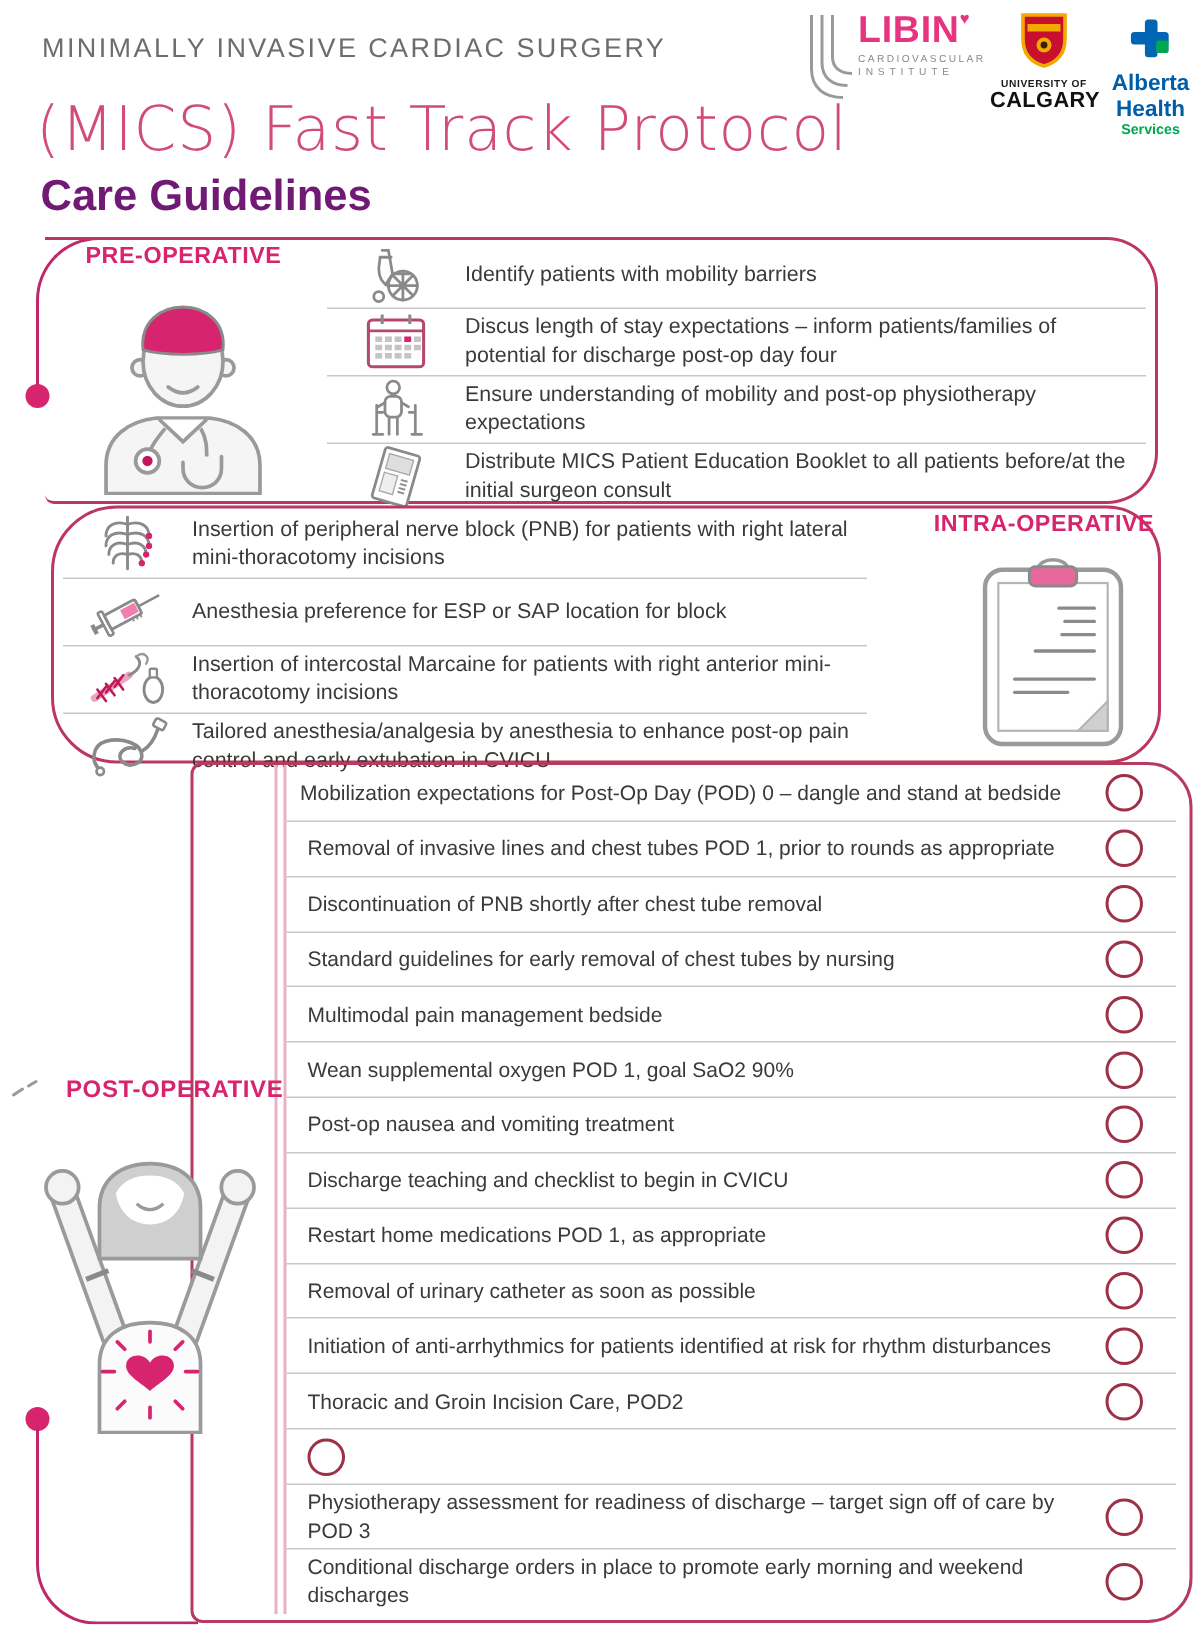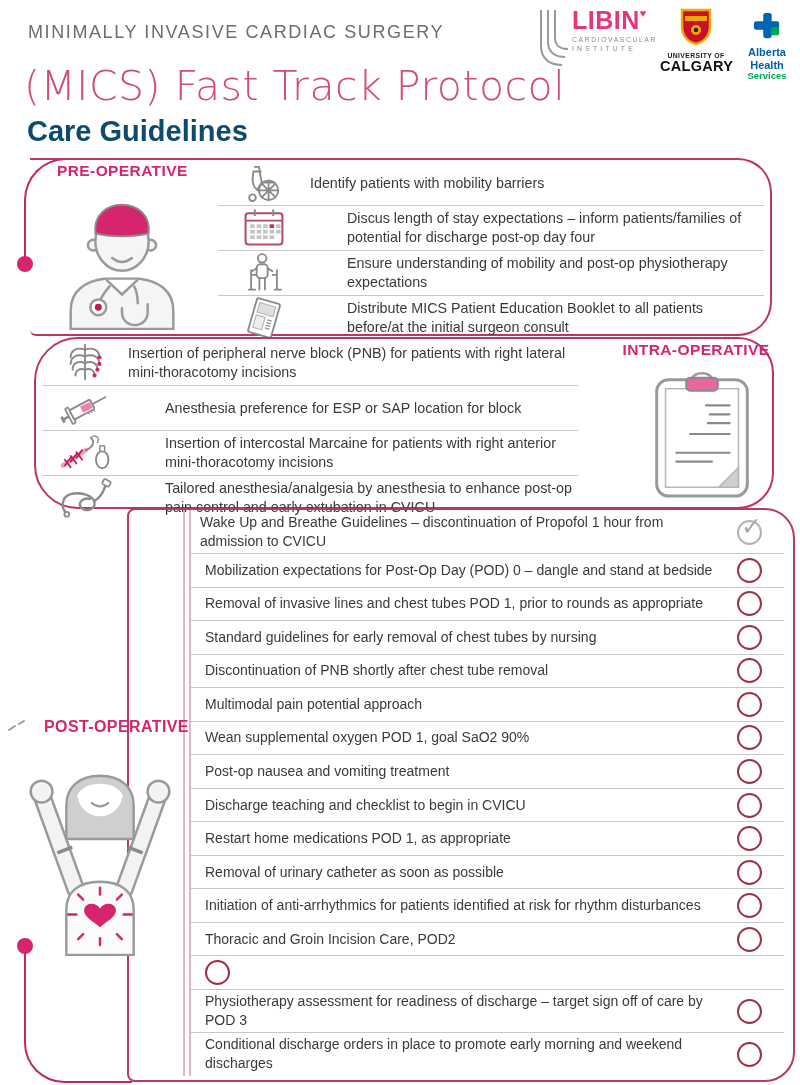--- a/index.html
+++ b/index.html
@@ -4,34 +4,34 @@
 <style>
   html,body{margin:0;padding:0;background:#fff;width:800px;height:1085px;overflow:hidden;
     font-family:"Liberation Sans","DejaVu Sans",sans-serif;}
   .page{position:relative;width:716px;height:1085px;background:#fff;}
 
   
   .eyebrow{position:absolute;left:28px;top:22px;font-size:18px;letter-spacing:1.6px;
     color:#6d6d6d;font-weight:500;}
   .title{position:absolute;left:24px;top:62px;font-size:41px;font-weight:200;
     color:#d14b7c;letter-spacing:.5px;font-family:"DejaVu Sans","Liberation Sans",sans-serif;}
-  .subtitle{position:absolute;left:27px;top:115px;font-size:29px;font-weight:600;color:#0c4a6e;}
+  .subtitle{position:absolute;left:27px;top:115px;font-size:29px;font-weight:600;color:#701a75;}
 
   .logo-libin{position:absolute;left:538px;top:8px;width:118px;height:62px;}
   .libin-row{display:flex;align-items:flex-start;}
   .libin-text{margin-left:4px;}
   .libin-name{font-size:25px;font-weight:800;color:#e6347f;letter-spacing:.5px;line-height:1;}
   .libin-heart{font-size:11px;color:#e6347f;vertical-align:top;}
   .libin-sub1{font-size:6.8px;color:#8a8a8a;letter-spacing:1.6px;margin-top:3px;}
   .libin-sub2{font-size:6.8px;color:#8a8a8a;letter-spacing:3.2px;margin-top:2px;}
   .logo-uofc{position:absolute;left:660px;top:8px;width:72px;text-align:center;}
   .uofc-l1{font-size:6.8px;font-weight:700;color:#1a1a1a;letter-spacing:.4px;margin-top:2px;}
   .uofc-l2{font-size:14.5px;font-weight:700;color:#111;letter-spacing:.3px;line-height:1;}
   .logo-ahs{position:absolute;left:736px;top:12px;width:62px;text-align:center;}
-  .ahs-l1{font-size:11px;font-weight:700;color:#005da8;line-height:1.15;margin-top:2px;}
+  .ahs-l1{font-size:15px;font-weight:700;color:#005da8;line-height:1.15;margin-top:2px;}
   .ahs-l2{font-size:9.5px;font-weight:700;color:#00a651;line-height:1.1;}
 
   
   .tl-top{position:absolute;left:24px;top:158px;width:46px;height:98px;
     border-top:2.5px solid #c2256a;border-left:2.5px solid #c2256a;border-top-left-radius:42px;}
   .tl-dot{position:absolute;width:16px;height:16px;border-radius:50%;background:#d6246e;}
   .tl-bottom{position:absolute;left:24px;top:952px;width:106px;height:129px;
     border-left:2.5px solid #c2256a;border-bottom:2.5px solid #c2256a;border-bottom-left-radius:40px;}
 
   
@@ -41,21 +41,21 @@
     border:2px solid #bd3661;border-radius:44px 36px 36px 44px;}
   .post-box{position:absolute;left:127px;top:508px;width:664px;height:570px;
     border:2px solid #b73a5f;border-radius:8px 30px 30px 8px;}
   .post-rule{position:absolute;top:510px;height:566px;width:1.5px;background:#e7b2c2;}
 
   .sec-label{position:absolute;font-size:15.5px;font-weight:800;color:#d6246e;letter-spacing:.4px;}
 
   
   .rows{position:absolute;display:flex;flex-direction:column;}
   .irow{display:flex;align-items:center;flex:1;}
-  .irow + .irow{border-top:1.3px solid #c8c8c8;gap:37px;}
+  .irow + .irow{border-top:1.3px solid #c8c8c8;}
   .icon-wrap{width:92px;display:flex;justify-content:center;align-items:center;flex:none;}
   .irow-text{flex:1;font-size:14.3px;line-height:1.32;color:#3a3a3a;padding-right:6px;}
   #pre-rows{left:218px;top:161px;width:546px;height:168px;}
   #intra-rows{left:42px;top:341px;width:536px;height:160px;}
   #intra-rows .icon-wrap{width:86px;}
 
   
   #post-rows{left:200px;top:511px;width:584px;height:564px;}
   .prow{display:flex;align-items:center;flex:1;margin-left:-9px;padding:2px 0 2px 9px;}
   .prow + .prow{border-top:1.3px solid #c8c8c8;padding-left:14px;}
@@ -351,43 +351,37 @@
         <line x1="69" y1="157" x2="64" y2="152"></line>
         <line x1="62" y1="172" x2="54" y2="172"></line>
         <line x1="103" y1="192" x2="108" y2="197"></line>
         <line x1="69" y1="192" x2="64" y2="197"></line>
         <line x1="86" y1="196" x2="86" y2="203"></line>
       </g>
     </svg>
   </span>
   <div class="rows" id="post-rows">
       <div class="prow">
-        <span class="prow-text">Wake Up and Breathe Guidelines – discontinuation of Propofol 1 hour from admission to CVICU</span>
-        <span class="pcheck checked">
-          <span class="tick">✓</span>
-        </span>
-      </div>
-      <div class="prow">
         <span class="prow-text">Mobilization expectations for Post-Op Day (POD) 0 – dangle and stand at bedside</span>
         <span class="pcheck"></span>
       </div>
       <div class="prow">
         <span class="prow-text">Removal of invasive lines and chest tubes POD 1, prior to rounds as appropriate</span>
         <span class="pcheck"></span>
       </div>
       <div class="prow">
+        <span class="prow-text">Discontinuation of PNB shortly after chest tube removal</span>
+        <span class="pcheck"></span>
+      </div>
+      <div class="prow">
         <span class="prow-text">Standard guidelines for early removal of chest tubes by nursing</span>
         <span class="pcheck"></span>
       </div>
       <div class="prow">
-        <span class="prow-text">Discontinuation of PNB shortly after chest tube removal</span>
-        <span class="pcheck"></span>
-      </div>
-      <div class="prow">
-        <span class="prow-text">Multimodal pain potential approach</span>
+        <span class="prow-text">Multimodal pain management bedside</span>
         <span class="pcheck"></span>
       </div>
       <div class="prow">
         <span class="prow-text">Wean supplemental oxygen POD 1, goal SaO2 90%</span>
         <span class="pcheck"></span>
       </div>
       <div class="prow">
         <span class="prow-text">Post-op nausea and vomiting treatment</span>
         <span class="pcheck"></span>
       </div>

